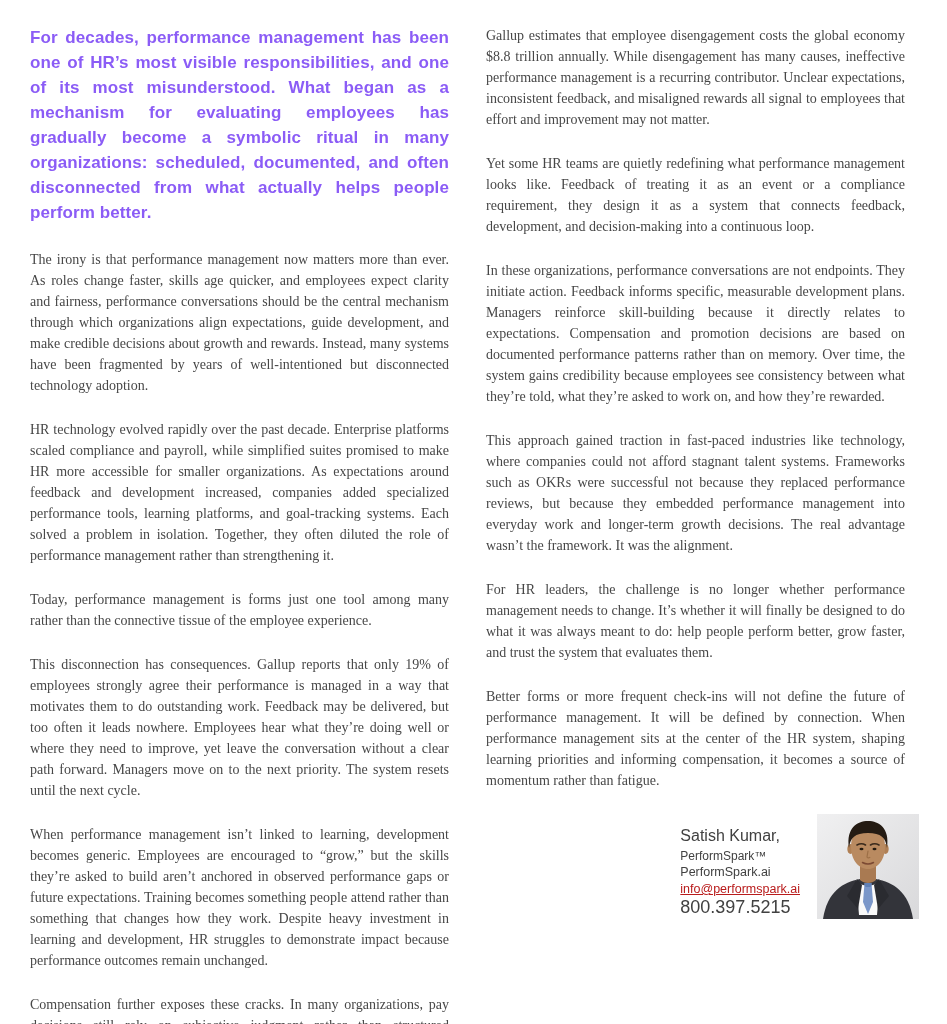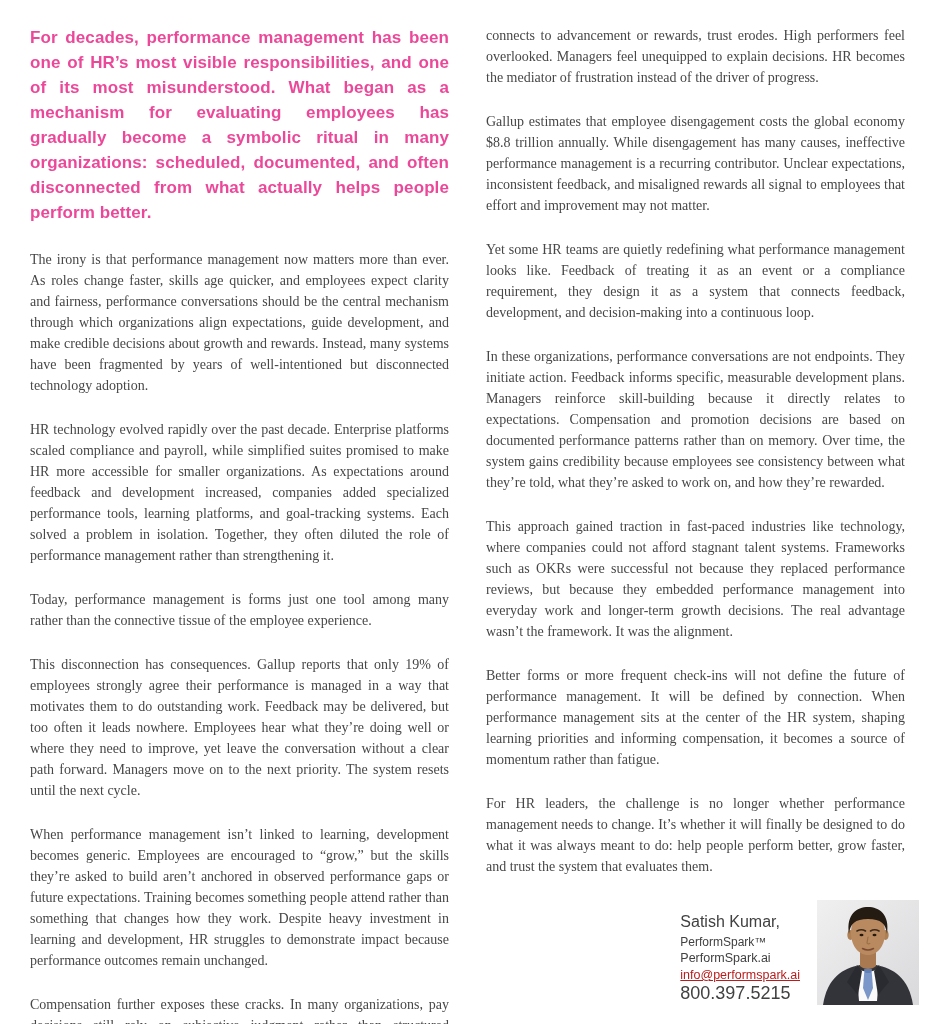--- a/index.html
+++ b/index.html
@@ -13,21 +13,21 @@
     padding: 25px 42px 0 30px;
     font-family: "Liberation Serif", serif;
   }
   .columns { display: flex; gap: 37px; }
   .col { width: 419px; flex: 0 0 419px; }
   .intro {
     font-family: "Liberation Sans", sans-serif;
     font-weight: 700;
     font-size: 17px;
     line-height: 25px;
-    color: #ec4899;
+    color: #8b5cf6;
     text-align: justify;
     letter-spacing: 0.1px;
     margin-bottom: 24px;
   }
   .body-p {
     font-family: "Liberation Serif", serif;
     font-size: 14px;
     line-height: 21px;
     color: #474747;
     text-align: justify;
@@ -77,27 +77,26 @@
       <p class="intro">For decades, performance management has been one of HR’s most visible responsibilities, and one of its most misunderstood. What began as a mechanism for evaluating employees has gradually become a symbolic ritual in many organizations: scheduled, documented, and often disconnected from what actually helps people perform better.</p>
       <p class="body-p">The irony is that performance management now matters more than ever. As roles change faster, skills age quicker, and employees expect clarity and fairness, performance conversations should be the central mechanism through which organizations align expectations, guide development, and make credible decisions about growth and rewards. Instead, many systems have been fragmented by years of well-intentioned but disconnected technology adoption.</p>
       <p class="body-p">HR technology evolved rapidly over the past decade. Enterprise platforms scaled compliance and payroll, while simplified suites promised to make HR more accessible for smaller organizations. As expectations around feedback and development increased, companies added specialized performance tools, learning platforms, and goal-tracking systems. Each solved a problem in isolation. Together, they often diluted the role of performance management rather than strengthening it.</p>
       <p class="body-p">Today, performance management is forms just one tool among many rather than the connective tissue of the employee experience.</p>
       <p class="body-p">This disconnection has consequences. Gallup reports that only 19% of employees strongly agree their performance is managed in a way that motivates them to do outstanding work. Feedback may be delivered, but too often it leads nowhere. Employees hear what they’re doing well or where they need to improve, yet leave the conversation without a clear path forward. Managers move on to the next priority. The system resets until the next cycle.</p>
       <p class="body-p">When performance management isn’t linked to learning, development becomes generic. Employees are encouraged to “grow,” but the skills they’re asked to build aren’t anchored in observed performance gaps or future expectations. Training becomes something people attend rather than something that changes how they work. Despite heavy investment in learning and development, HR struggles to demonstrate impact because performance outcomes remain unchanged.</p>
       <p class="body-p">Compensation further exposes these cracks. In many organizations, pay decisions still rely on subjective judgment rather than structured performance data. When employees don’t understand how their performance</p>
     </section>
 
     <section class="col">
-      <p class="body-p">connects to advancement or rewards, trust erodes. High performers feel overlooked. Managers feel unequipped to explain decisions. HR becomes the mediator of frustration instead of the driver of progress.</p>
       <p class="body-p">Gallup estimates that employee disengagement costs the global economy $8.8 trillion annually. While disengagement has many causes, ineffective performance management is a recurring contributor. Unclear expectations, inconsistent feedback, and misaligned rewards all signal to employees that effort and improvement may not matter.</p>
       <p class="body-p">Yet some HR teams are quietly redefining what performance management looks like. Feedback of treating it as an event or a compliance requirement, they design it as a system that connects feedback, development, and decision-making into a continuous loop.</p>
       <p class="body-p">In these organizations, performance conversations are not endpoints. They initiate action. Feedback informs specific, measurable development plans. Managers reinforce skill-building because it directly relates to expectations. Compensation and promotion decisions are based on documented performance patterns rather than on memory. Over time, the system gains credibility because employees see consistency between what they’re told, what they’re asked to work on, and how they’re rewarded.</p>
       <p class="body-p">This approach gained traction in fast-paced industries like technology, where companies could not afford stagnant talent systems. Frameworks such as OKRs were successful not because they replaced performance reviews, but because they embedded performance management into everyday work and longer-term growth decisions. The real advantage wasn’t the framework. It was the alignment.</p>
+      <p class="body-p">For HR leaders, the challenge is no longer whether performance management needs to change. It’s whether it will finally be designed to do what it was always meant to do: help people perform better, grow faster, and trust the system that evaluates them.</p>
       <p class="body-p">Better forms or more frequent check-ins will not define the future of performance management. It will be defined by connection. When performance management sits at the center of the HR system, shaping learning priorities and informing compensation, it becomes a source of momentum rather than fatigue.</p>
-      <p class="body-p">For HR leaders, the challenge is no longer whether performance management needs to change. It’s whether it will finally be designed to do what it was always meant to do: help people perform better, grow faster, and trust the system that evaluates them.</p>
 
       <div class="signature">
         <div class="sig-text">
           <div class="sig-name">Satish Kumar,</div>
           <div class="sig-company">PerformSpark™</div>
           <div class="sig-website">PerformSpark.ai</div>
           <a class="sig-email" href="#">info@performspark.ai</a>
           <div class="sig-phone">800.397.5215</div>
         </div>
         <div class="headshot">

